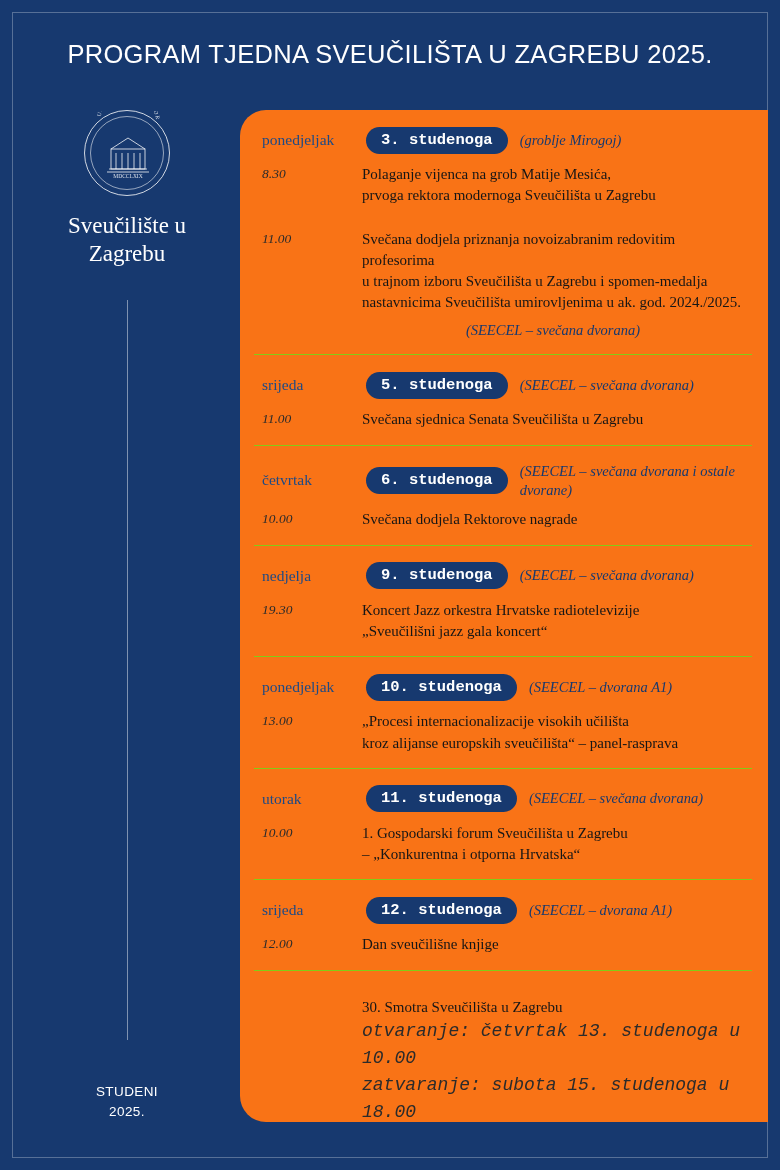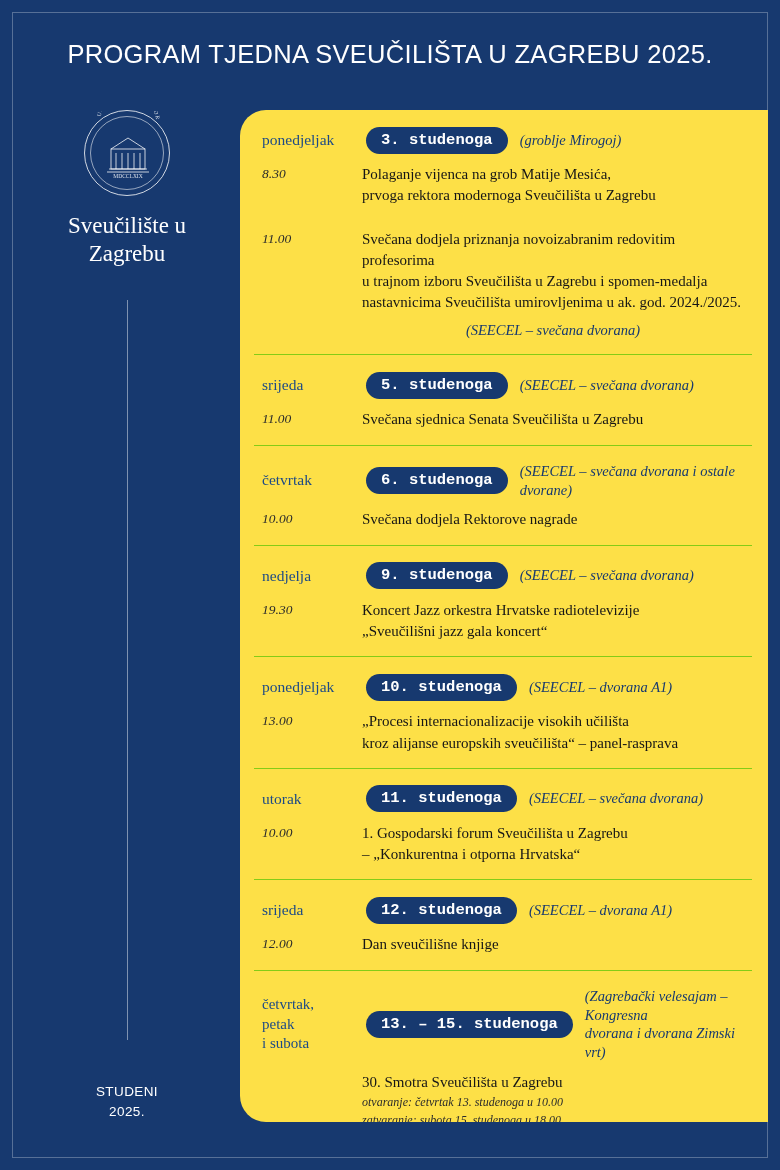--- a/index.html
+++ b/index.html
@@ -82,21 +82,21 @@
     letter-spacing: 0.4px;
   }
 
   
   .panel {
     position: absolute;
     left: 240px;
     top: 110px;
     width: 528px;
     height: 1012px;
-    background: #fde047;
+    background: #f97316;
     border-top-left-radius: 26px;
     border-bottom-left-radius: 26px;
     padding: 0 16px 0 14px;
     overflow: hidden;
   }
   .event {
     position: relative;
     padding: 16px 8px 14px 8px;
   }
   .event + .event { border-top: 1px solid #84cc16; }
@@ -153,24 +153,25 @@
   }
   .desc {
     color: #161616;
     font-size: 15px;
     line-height: 1.42;
     font-family: "Liberation Serif", serif;
     flex: 1;
   }
   .desc .sub {
     display: block;
-    font-size: 12px;
+    font-size: 18px;
     font-style: italic;
     color: #2b2b2b;
     line-height: 1.5;
+    font-family: Liberation Mono, monospace;
   }
   .venue-inline {
     display: block;
     text-align: center;
     font-style: italic;
     color: #17396f;
     font-size: 14.5px;
     margin-top: 6px;
   }
 </style>
@@ -305,25 +306,20 @@
         <div class="venue">(SEECEL – dvorana A1)</div>
       </div>
       <div class="ev-body">
         <div class="row">
           <div class="time">12.00</div>
           <div class="desc">Dan sveučilišne knjige</div>
         </div>
       </div>
     </div>
     <div class="event">
-      <div class="ev-head">
-        <div class="day multiline">četvrtak,<br>petak<br>i subota</div>
-        <div class="pill">13. – 15. studenoga</div>
-        <div class="venue">(Zagrebački velesajam – Kongresna<br>dvorana i dvorana Zimski vrt)</div>
-      </div>
       <div class="ev-body">
         <div class="row">
           <div class="time"></div>
           <div class="desc">30. Smotra Sveučilišta u Zagrebu<span class="sub">otvaranje: četvrtak 13. studenoga u 10.00<br>zatvaranje: subota 15. studenoga u 18.00</span></div>
         </div>
       </div>
     </div>
   </div>
 
 </body></html>

